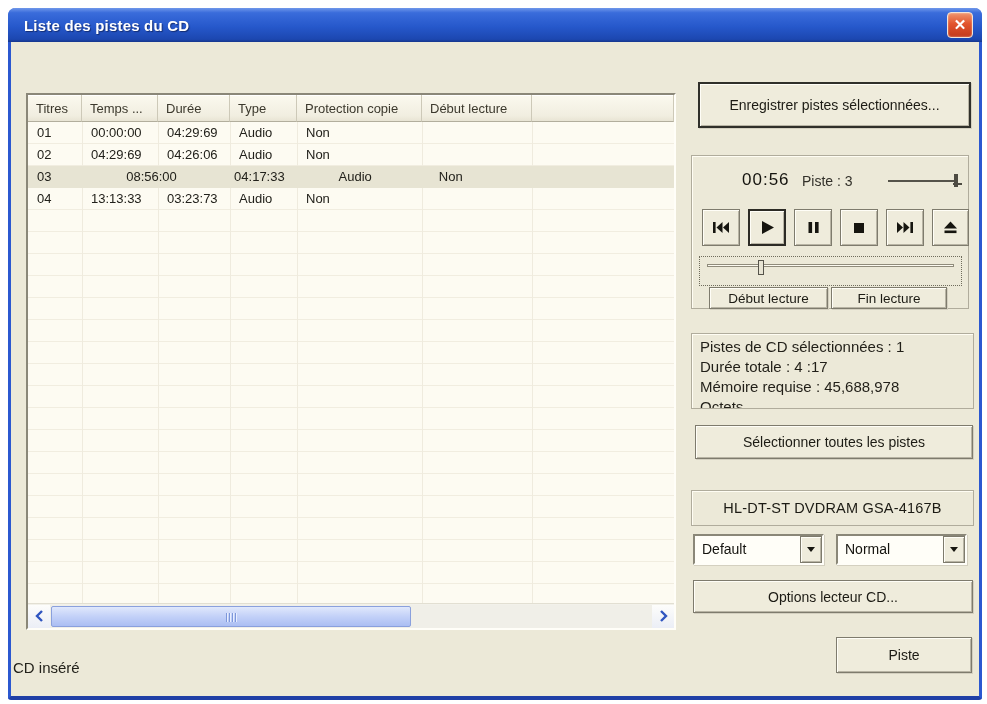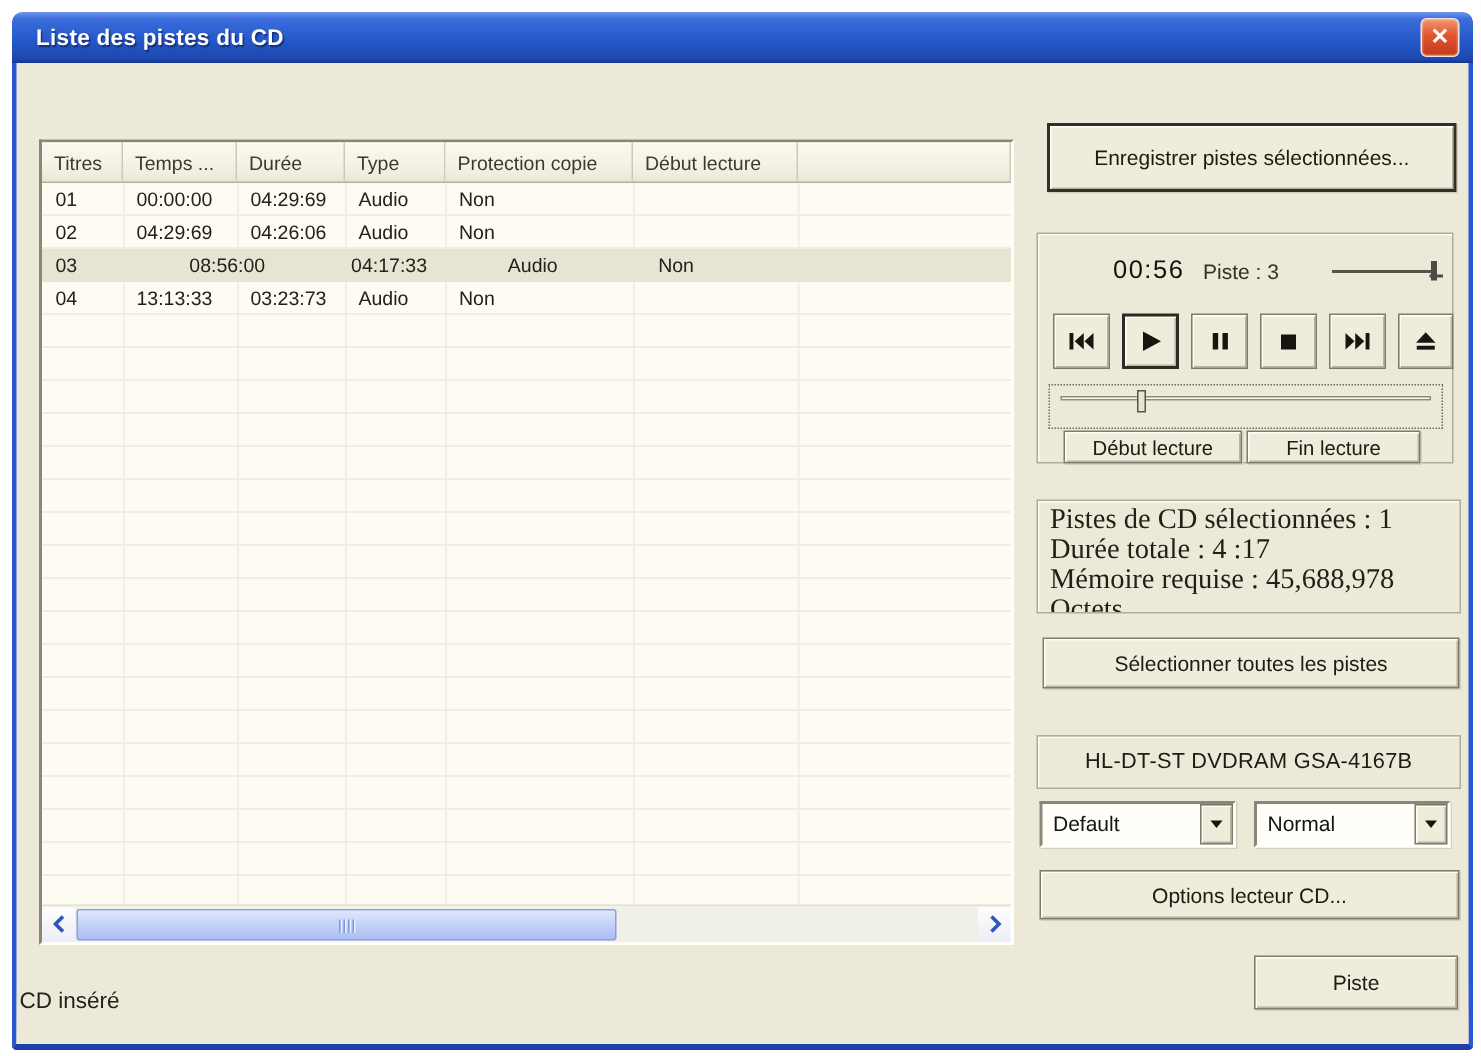--- a/index.html
+++ b/index.html
@@ -107,21 +107,21 @@
   .seek-track { position:absolute; left:7px; right:7px; top:7px; height:3px;
     background:#fcfaf0; border:1px solid #8f8b7b; }
   .seek-thumb { position:absolute; left:58px; top:3px; width:6px; height:15px;
     background:#e7e4d3; border:1px solid #55534a; }
 
   .infobox {
     position:absolute; left:680px; top:325px; width:283px; height:76px;
     border:1px solid #b0ac9c; box-shadow:inset 1px 1px 0 #fffdf3;
     padding:3px 0 0 8px; overflow:hidden;
   }
-  .infobox div { font-size:19px; color:#211f18; line-height:20px; white-space:nowrap;font-family:Liberation Serif, serif; }
+  .infobox div { font-size:15px; color:#211f18; line-height:20px; white-space:nowrap; }
 
   .drivebox {
     position:absolute; left:680px; top:482px; width:283px; height:36px;
     border:1px solid #b0ac9c; box-shadow:inset 1px 1px 0 #fffdf3;
     display:flex; align-items:center; justify-content:center;
     font-size:14.5px; color:#1c1b14; letter-spacing:.2px;
   }
 
   .combo {
     position:absolute; top:526px; width:131px; height:31px; background:#fffef8;

